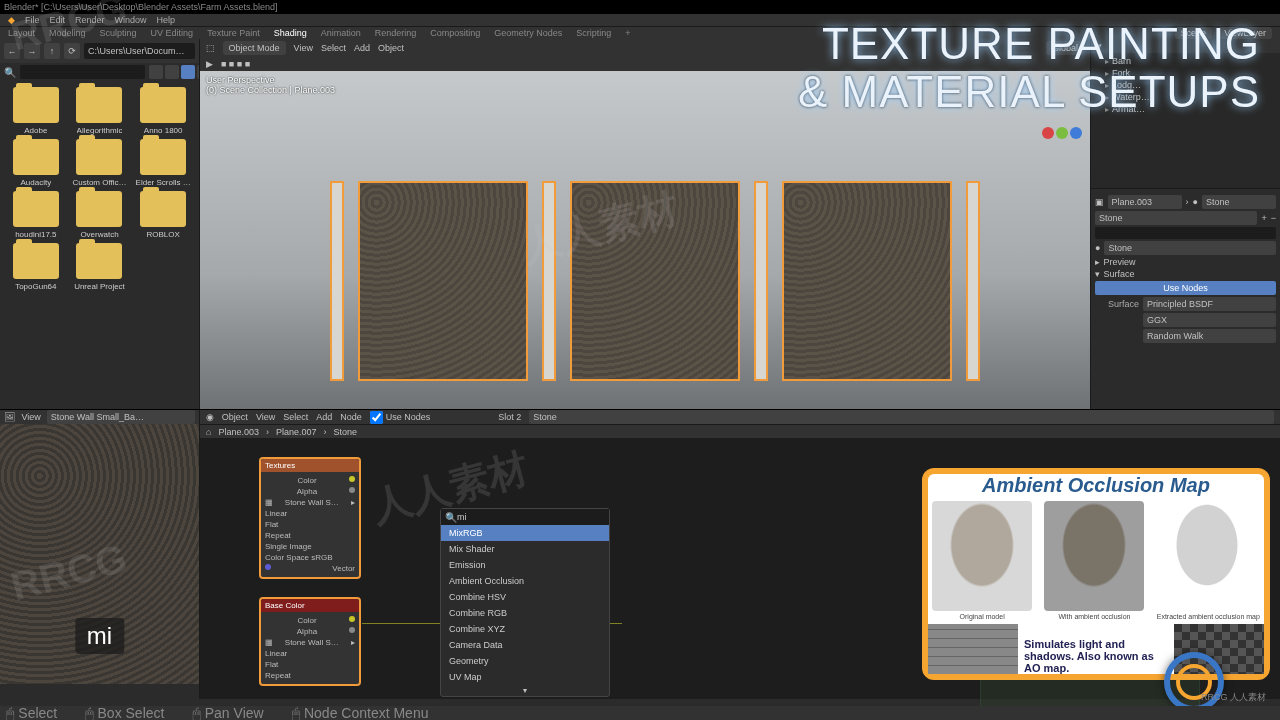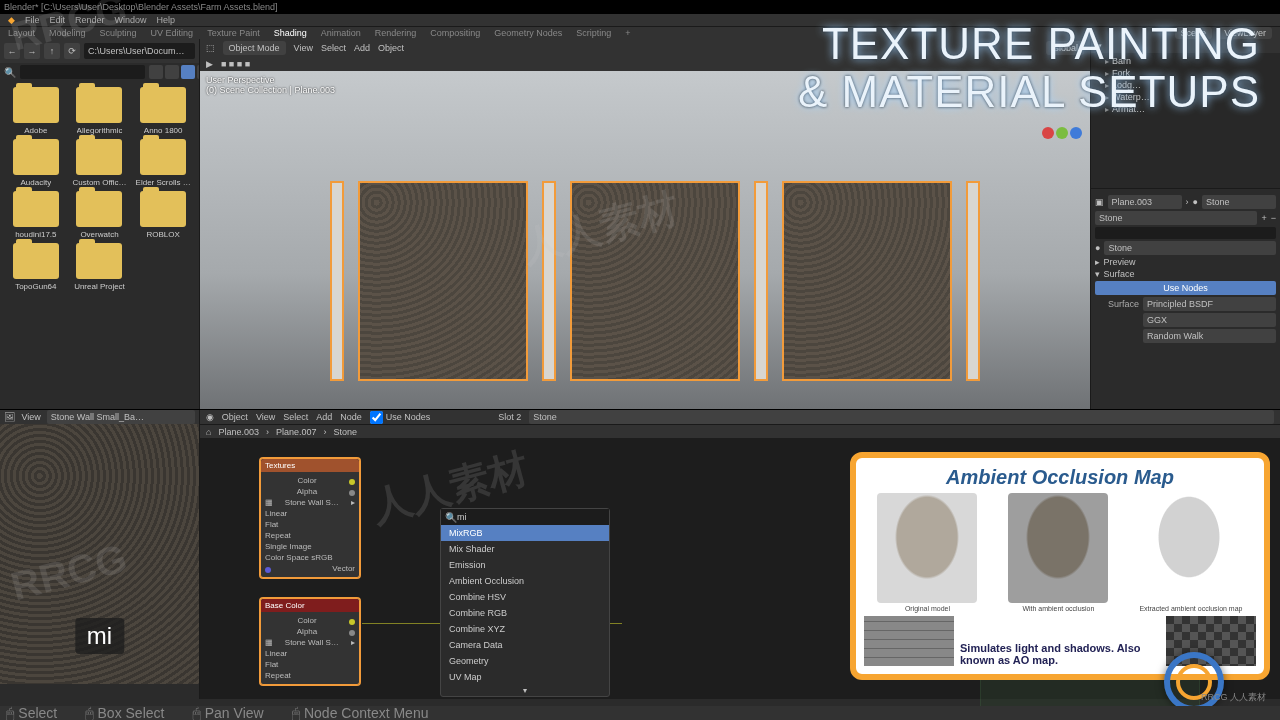--- a/index.html
+++ b/index.html
@@ -59,28 +59,28 @@
 .img-overlay-mi { position:absolute; bottom:30px; left:50%; transform:translateX(-50%); background:rgba(30,30,30,.8); color:#fff; font-size:24px; padding:4px 12px; border-radius:4px; }
 .nodeeditor { flex:1; background:#1d1d1d; position:relative; }
 .ne-head { height:14px; background:#323232; display:flex; align-items:center; gap:8px; padding:0 6px; font-size:9px; }
 .ne-crumb { height:14px; background:#323232; display:flex; align-items:center; gap:4px; padding:0 6px; font-size:9px; border-top:1px solid #1a1a1a; }
 .ne-crumb .c { padding:0 3px; }
 .ne-canvas { position:relative; height:262px; }
 .node { position:absolute; background:#333; border:1px solid #222; border-radius:3px; font-size:8px; }
 .node.sel { border-color:#f29b3a; box-shadow:0 0 0 1px #f29b3a; }
 .node-head { background:#a0522d; color:#fff; padding:2px 4px; border-radius:3px 3px 0 0; font-size:8px; }
 .node-body { padding:3px 4px; }
-.node-row { display:flex; justify-content:space-between; align-items:flex-end; gap:4px; padding:1px 0; color:#bbb; }
+.node-row { display:flex; justify-content:space-between; align-items:flex-start; gap:4px; padding:1px 0; color:#bbb; }
 .node-row .sock { width:6px; height:6px; border-radius:50%; background:#c7c729; }
 .search-popup { position:absolute; background:#2b2b2b; border:1px solid #444; border-radius:3px; min-width:160px; }
 .search-popup input { width:100%; background:#1c1c1c; border:none; color:#ccc; font-size:9px; padding:3px 16px; }
 .search-popup .sitem { padding:3px 8px; font-size:9px; color:#ccc; }
 .search-popup .sitem.hl { background:#5680c2; color:#fff; }
 .node2 { position:absolute; bottom:-20px; right:80px; width:220px; height:60px; background:#2a3a2a; border:1px solid #3a5a3a; border-radius:3px; opacity:0.5; }
-.ao-card { position:absolute; right:10px; bottom:40px; width:420px; background:#fff; border:6px solid #f7a531; border-radius:12px; padding:8px; color:#333; }
+.ao-card { position:absolute; right:10px; bottom:40px; width:348px; background:#fff; border:6px solid #f7a531; border-radius:12px; padding:0; color:#333; }
 .ao-card h2 { color:#2a5b8e; font-size:20px; text-align:center; font-style:italic; margin-bottom:4px; }
 .ao-heads { display:flex; gap:4px; justify-content:space-around; }
 .ao-head { width:100px; height:110px; background:#d8d8d8; border-radius:4px; background-image:radial-gradient(ellipse at 50% 40%,#b0a89c 0 30px,#d8d8d8 32px); position:relative; }
 .ao-head.dark { filter:brightness(.7) contrast(1.3); }
 .ao-head.map { filter:grayscale(1) contrast(2); }
 .ao-cap { font-size:7px; text-align:center; color:#444; margin-top:2px; }
 .ao-bottom { display:flex; gap:6px; margin-top:4px; align-items:flex-end; }
 .ao-bricks { width:90px; height:50px; background:repeating-linear-gradient(0deg,#888 0 8px,#666 8px 9px),repeating-linear-gradient(90deg,#888 0 14px,#666 14px 15px); }
 .ao-text { flex:1; font-size:11px; font-weight:bold; color:#225; }
 .ao-thumb { width:90px; height:50px; background:#444; background-image:repeating-conic-gradient(#555 0 25%,#333 0 50%); background-size:16px 16px; }

